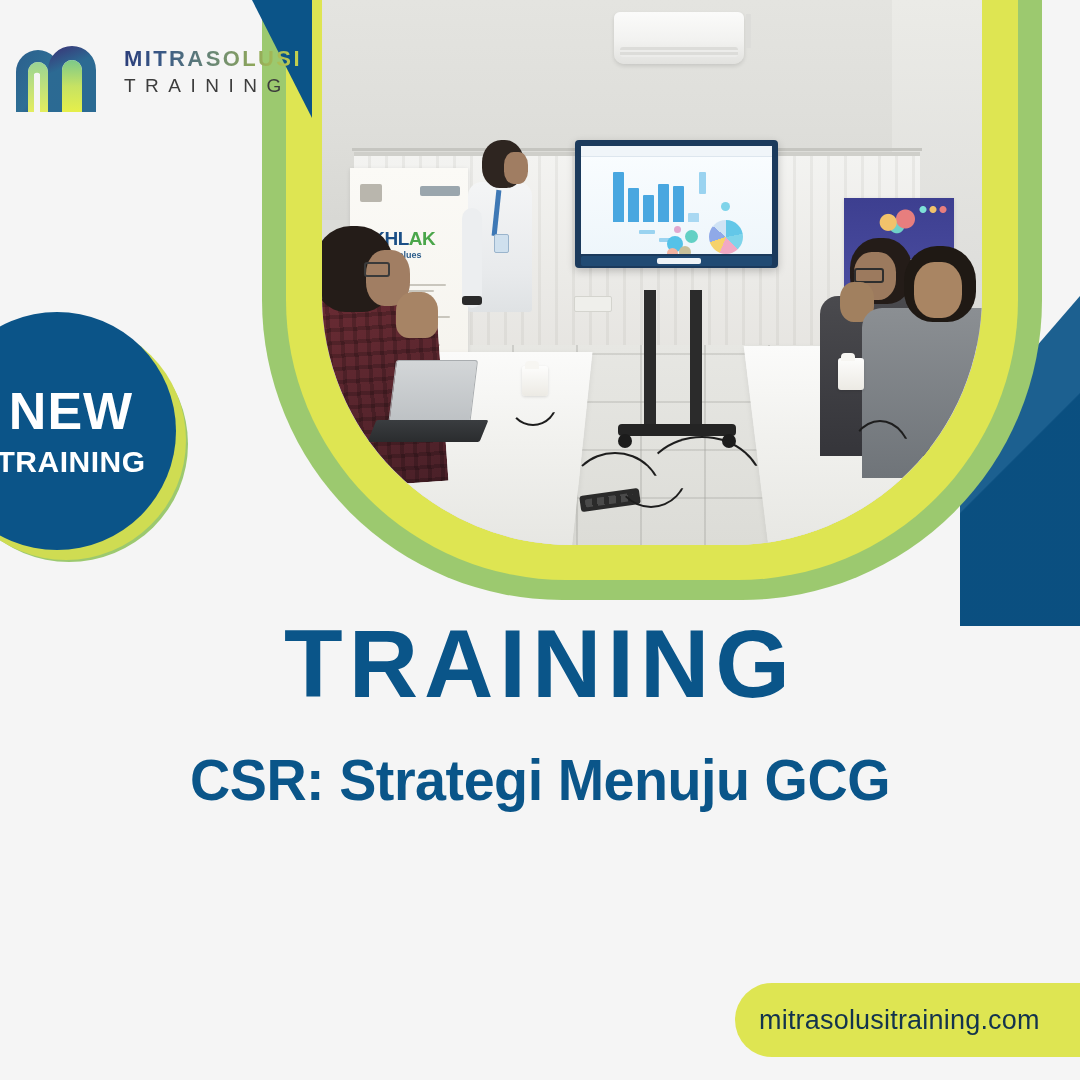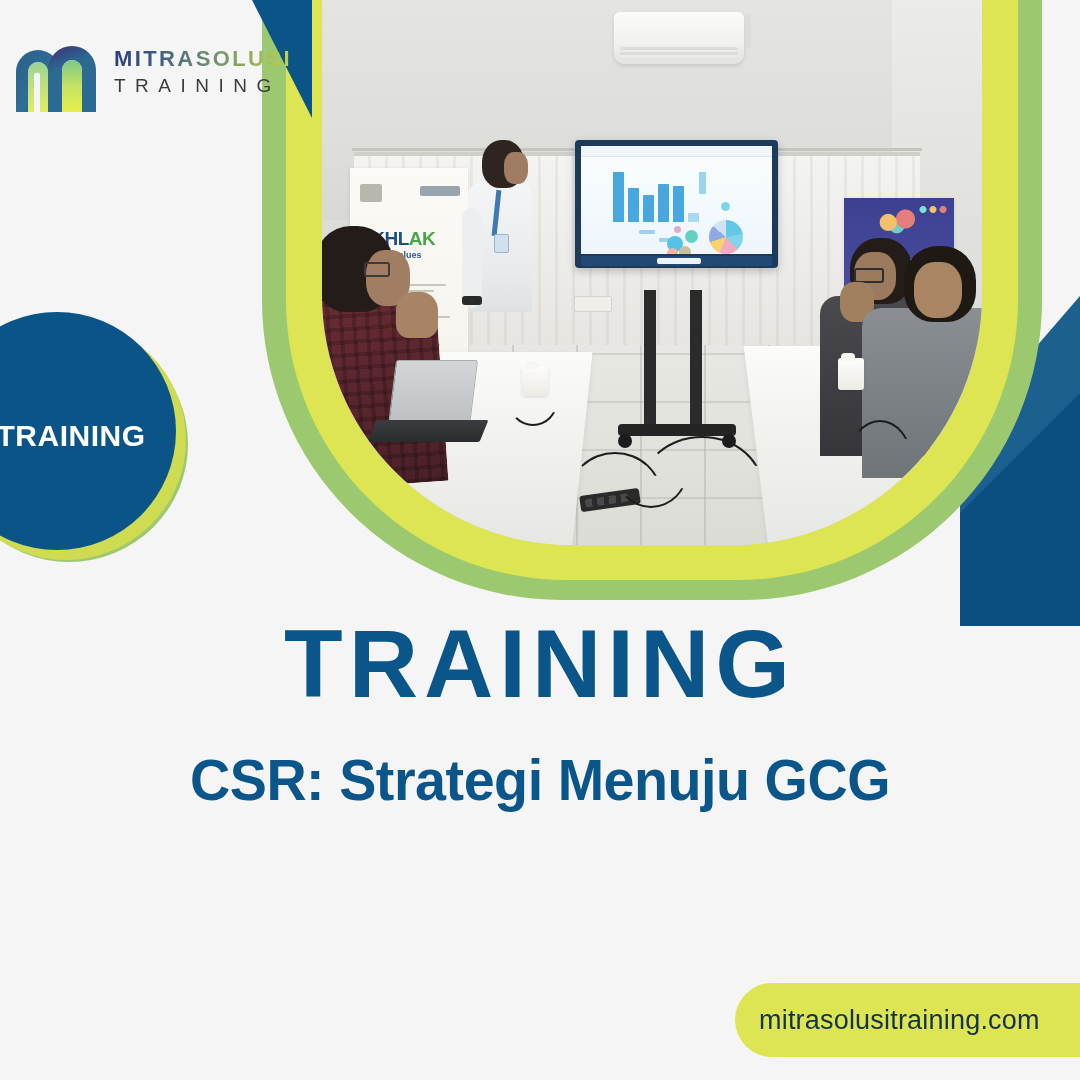--- a/index.html
+++ b/index.html
@@ -229,21 +229,21 @@
 
   
   .cable{position:absolute;border:2.5px solid #1d1d1d;border-color:#1d1d1d transparent transparent transparent;border-radius:50%/100% 100% 0 0;}
   .cable2{position:absolute;border:2.5px solid #1d1d1d;border-color:transparent transparent #1d1d1d transparent;border-radius:50%/0 0 100% 100%;}
   .powerstrip{position:absolute;left:258px;top:492px;width:60px;height:16px;background:#2a2a2a;border-radius:3px;transform:rotate(-8deg);}
   .powerstrip:after{content:"";position:absolute;left:5px;top:4px;width:48px;height:8px;
     background:repeating-linear-gradient(90deg,#4a4a4a 0 7px,#2a2a2a 7px 12px);border-radius:2px;}
   .outlet{position:absolute;left:252px;top:296px;width:36px;height:14px;background:#efefeb;border:1px solid #d4d4ce;border-radius:2px;}
 
   
-  .logo{position:absolute;left:14px;top:38px;z-index:6;display:flex;align-items:flex-start;}
+  .logo{position:absolute;left:14px;top:38px;z-index:6;display:flex;align-items:flex-start;gap:10px;}
   .logo-mark{position:relative;width:100px;height:76px;}
   .logo-txt{padding-top:10px;}
   .logo-word{
     font-size:22px;font-weight:bold;letter-spacing:2.4px;line-height:1;
     background:linear-gradient(90deg,#2b3e7a 0%,#3a5a86 22%,#6d8a72 52%,#8fa85a 74%,#c8d34e 100%);
     -webkit-background-clip:text;background-clip:text;color:transparent;
     white-space:nowrap;
   }
   .logo-sub{
     font-size:19px;letter-spacing:9.5px;color:#3d3d3d;line-height:1.35;margin-top:3px;white-space:nowrap;
@@ -470,20 +470,21 @@
     <div class="logo-txt">
       <div class="logo-word">MITRASOLUSI</div>
       <div class="logo-sub">TRAINING</div>
     </div>
   </div>
 
   <div class="badge-wrap">
     <div class="badge-shadow2"></div>
     <div class="badge-shadow"></div>
     <div class="badge">
+      <div class="badge-new">NEW</div>
       <div class="badge-tr">TRAINING</div>
     </div>
   </div>
 
   <div class="title">TRAINING</div>
   <div class="subtitle">CSR: Strategi Menuju GCG</div>
 
   <div class="site-pill">
     <span>mitrasolusitraining.com</span>
   </div>

